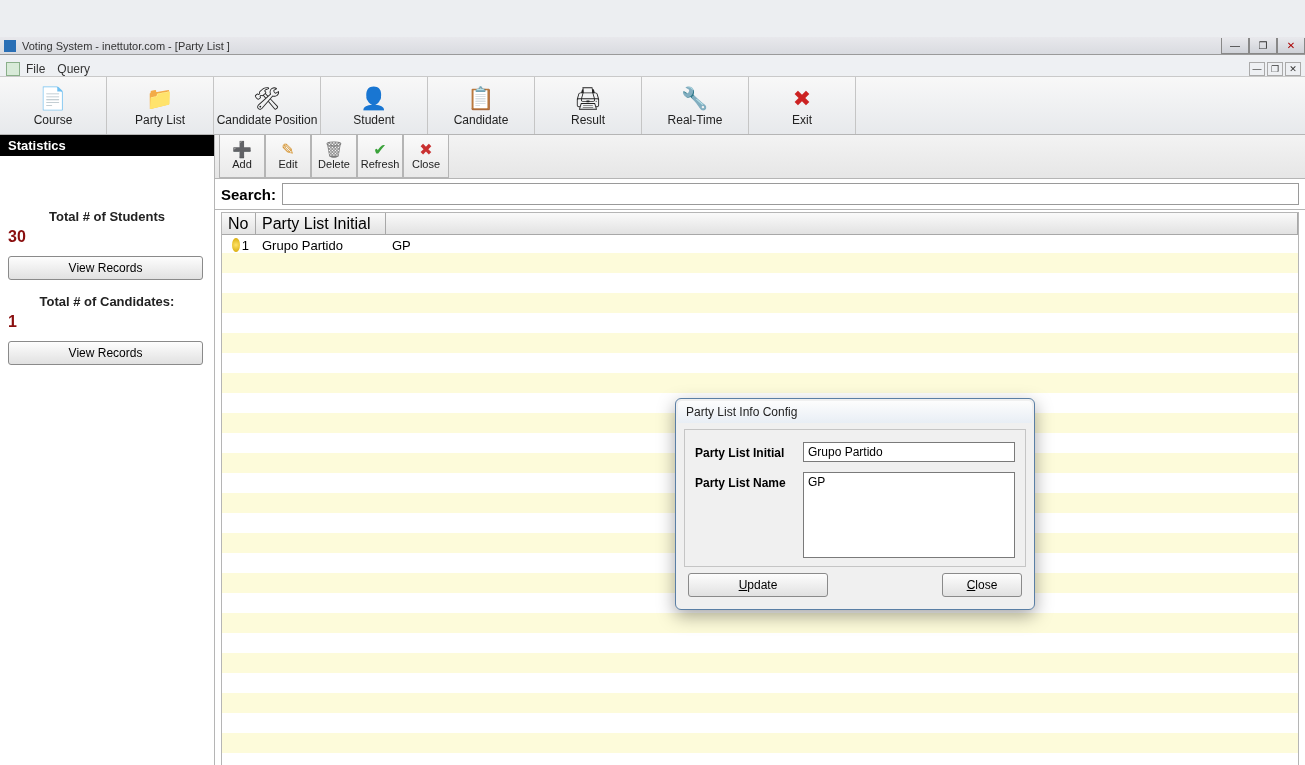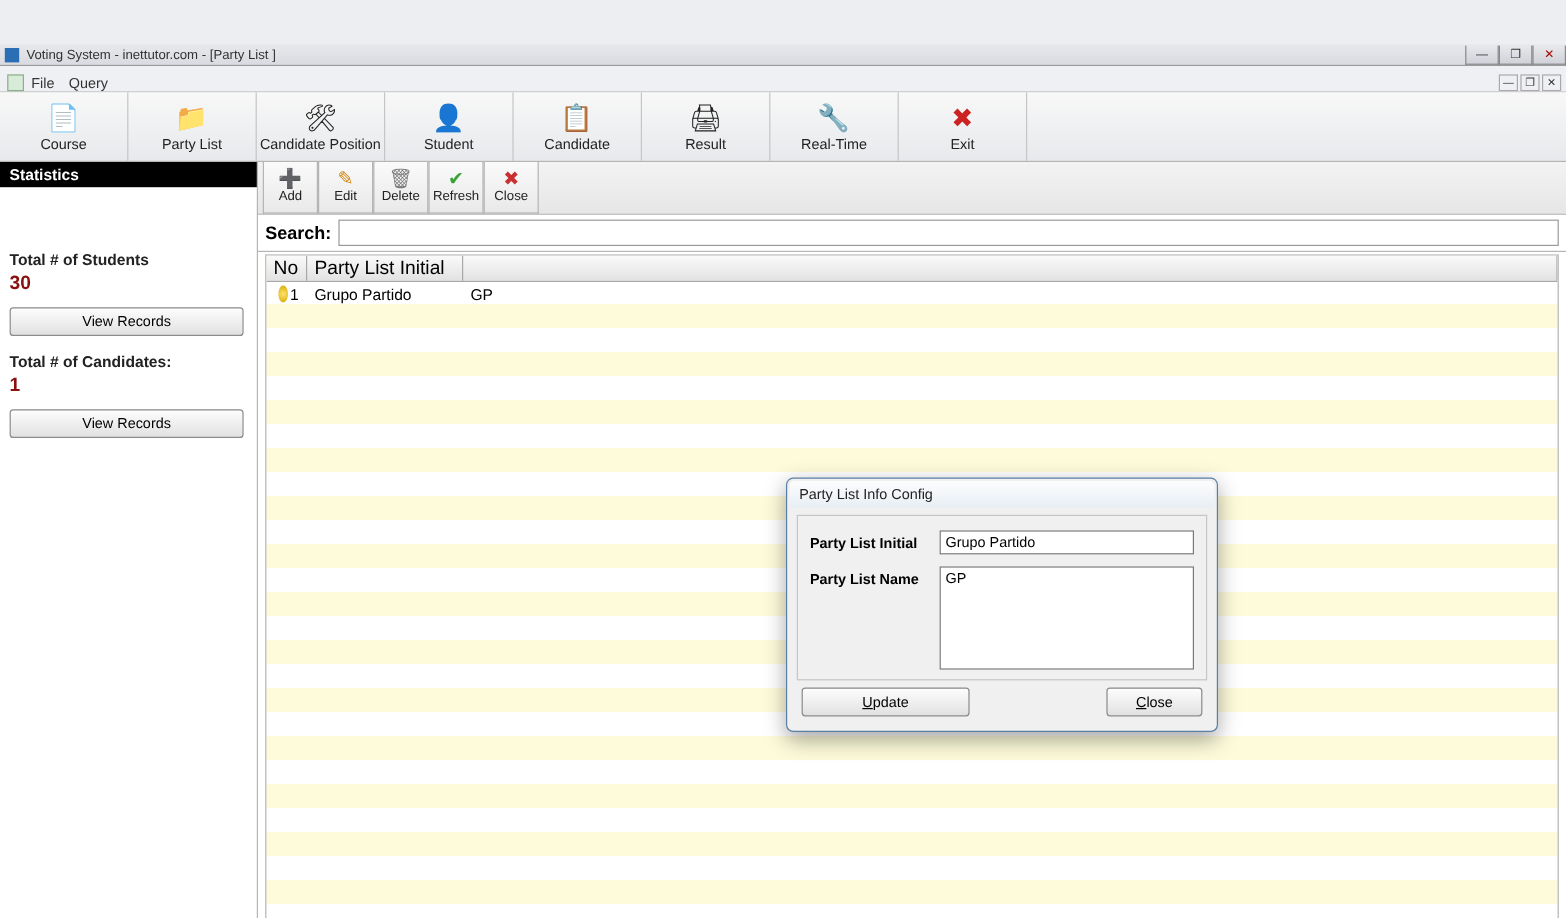--- a/index.html
+++ b/index.html
@@ -101,21 +101,21 @@
   display:flex;flex-direction:column;gap:45px;
 }
 .stats-header {
   background: #000;
   color: #fff;
   font-weight: bold;
   padding: 3px 8px;
   font-size: 13px;
 }
 .stats-body { padding: 6px 8px; }
-.stat-label { font-weight: bold; font-size: 13px; color:#222; margin-top:2px; }
+.stat-label { font-weight: bold; font-size: 13px; color:#222; margin-top:2px;text-align:center; }
 .stat-val { color: #8a0f0f; font-size: 16px; font-weight:bold; margin: 4px 0 8px; }
 .view-btn {
   width: 195px;
   height: 24px;
   background: linear-gradient(to bottom,#fdfdfd,#e1e1e1);
   border: 1px solid #8a8a8a;
   border-radius: 3px;
   font-size: 12px;
   margin: 2px 0 12px;
   cursor:pointer;
@@ -165,21 +165,21 @@
   display:flex;height:20px;font-size:13px;
 }
 .gr-cell { border-right:1px solid transparent;padding:0 6px;display:flex;align-items:center; }
 .row-indicator {
   width:14px;height:14px;border-radius:50%;background:radial-gradient(circle,#ffe36b,#d4a600);
   margin-left:4px;
 }
 
 .dialog {
   position:absolute;
-  left:440px; top:263px;
+  left:460px; top:263px;
   width:360px;
   background: #f0f0f0;
   border: 1px solid #5a7fa5;
   border-radius: 6px;
   box-shadow: 0 6px 18px rgba(0,0,0,0.35);
   padding:2px;
 }
 .dialog-title {
   background: linear-gradient(to bottom,#fdfdfd,#e8eef5);
   border-radius:4px 4px 0 0;

